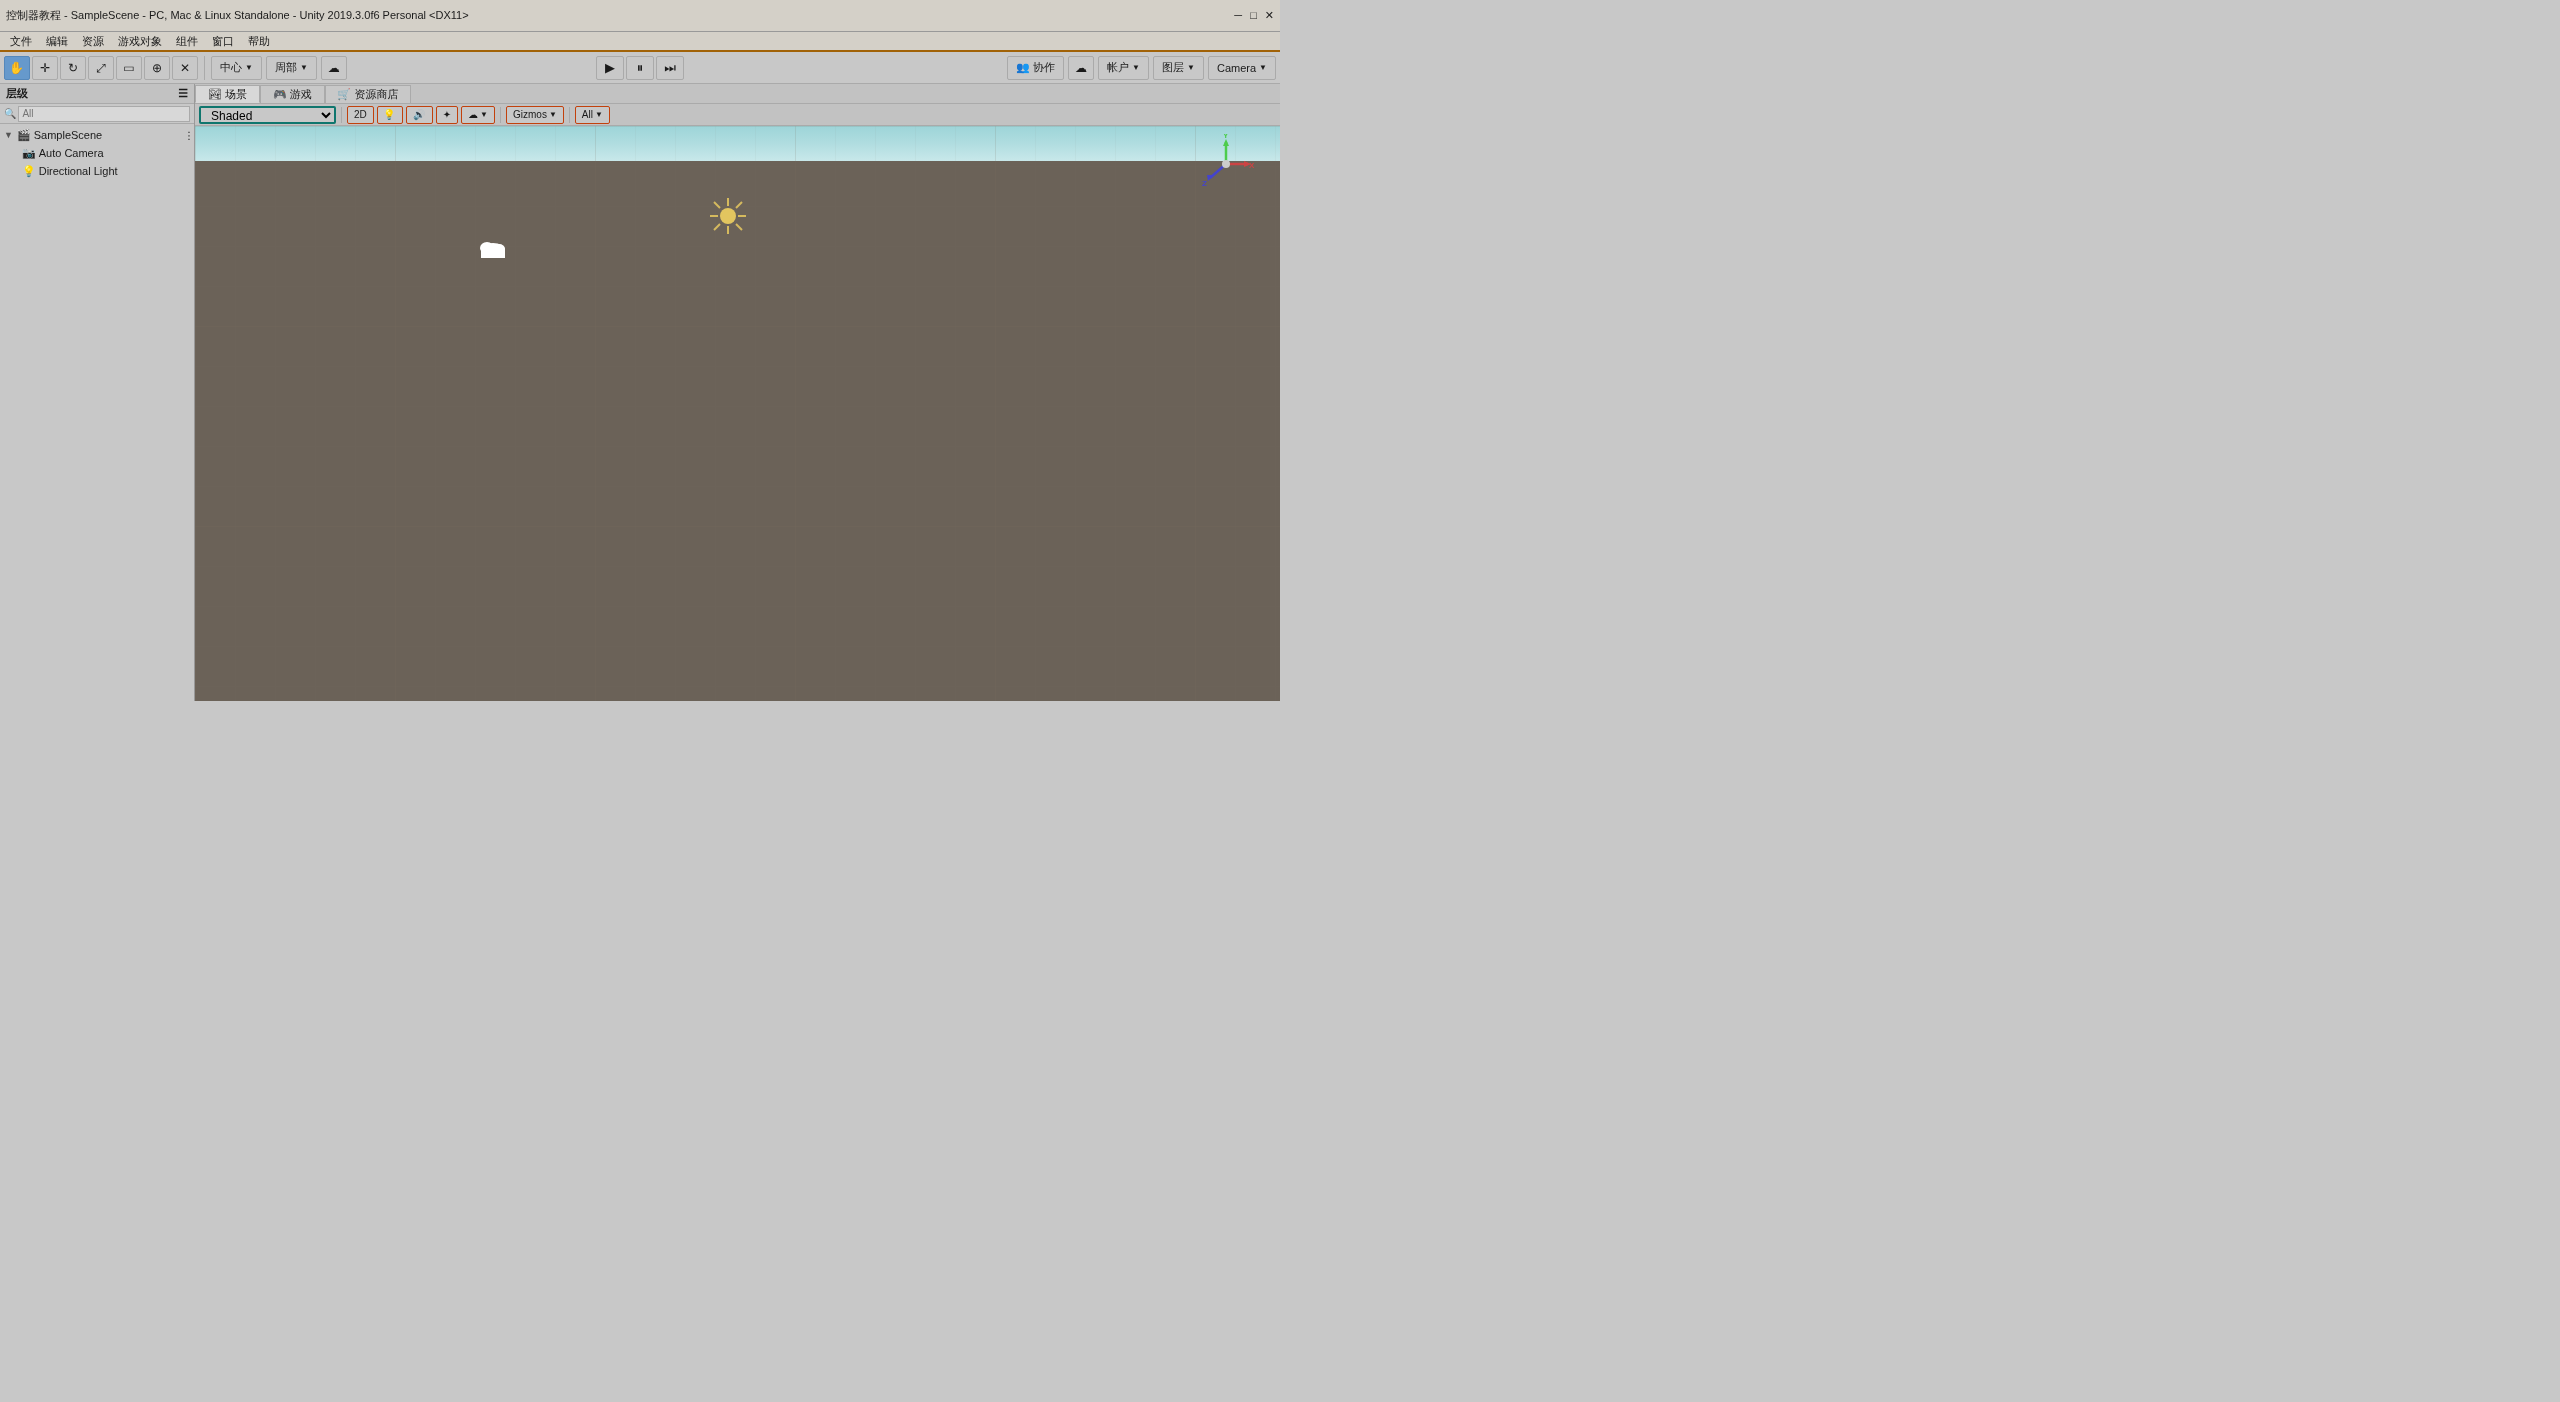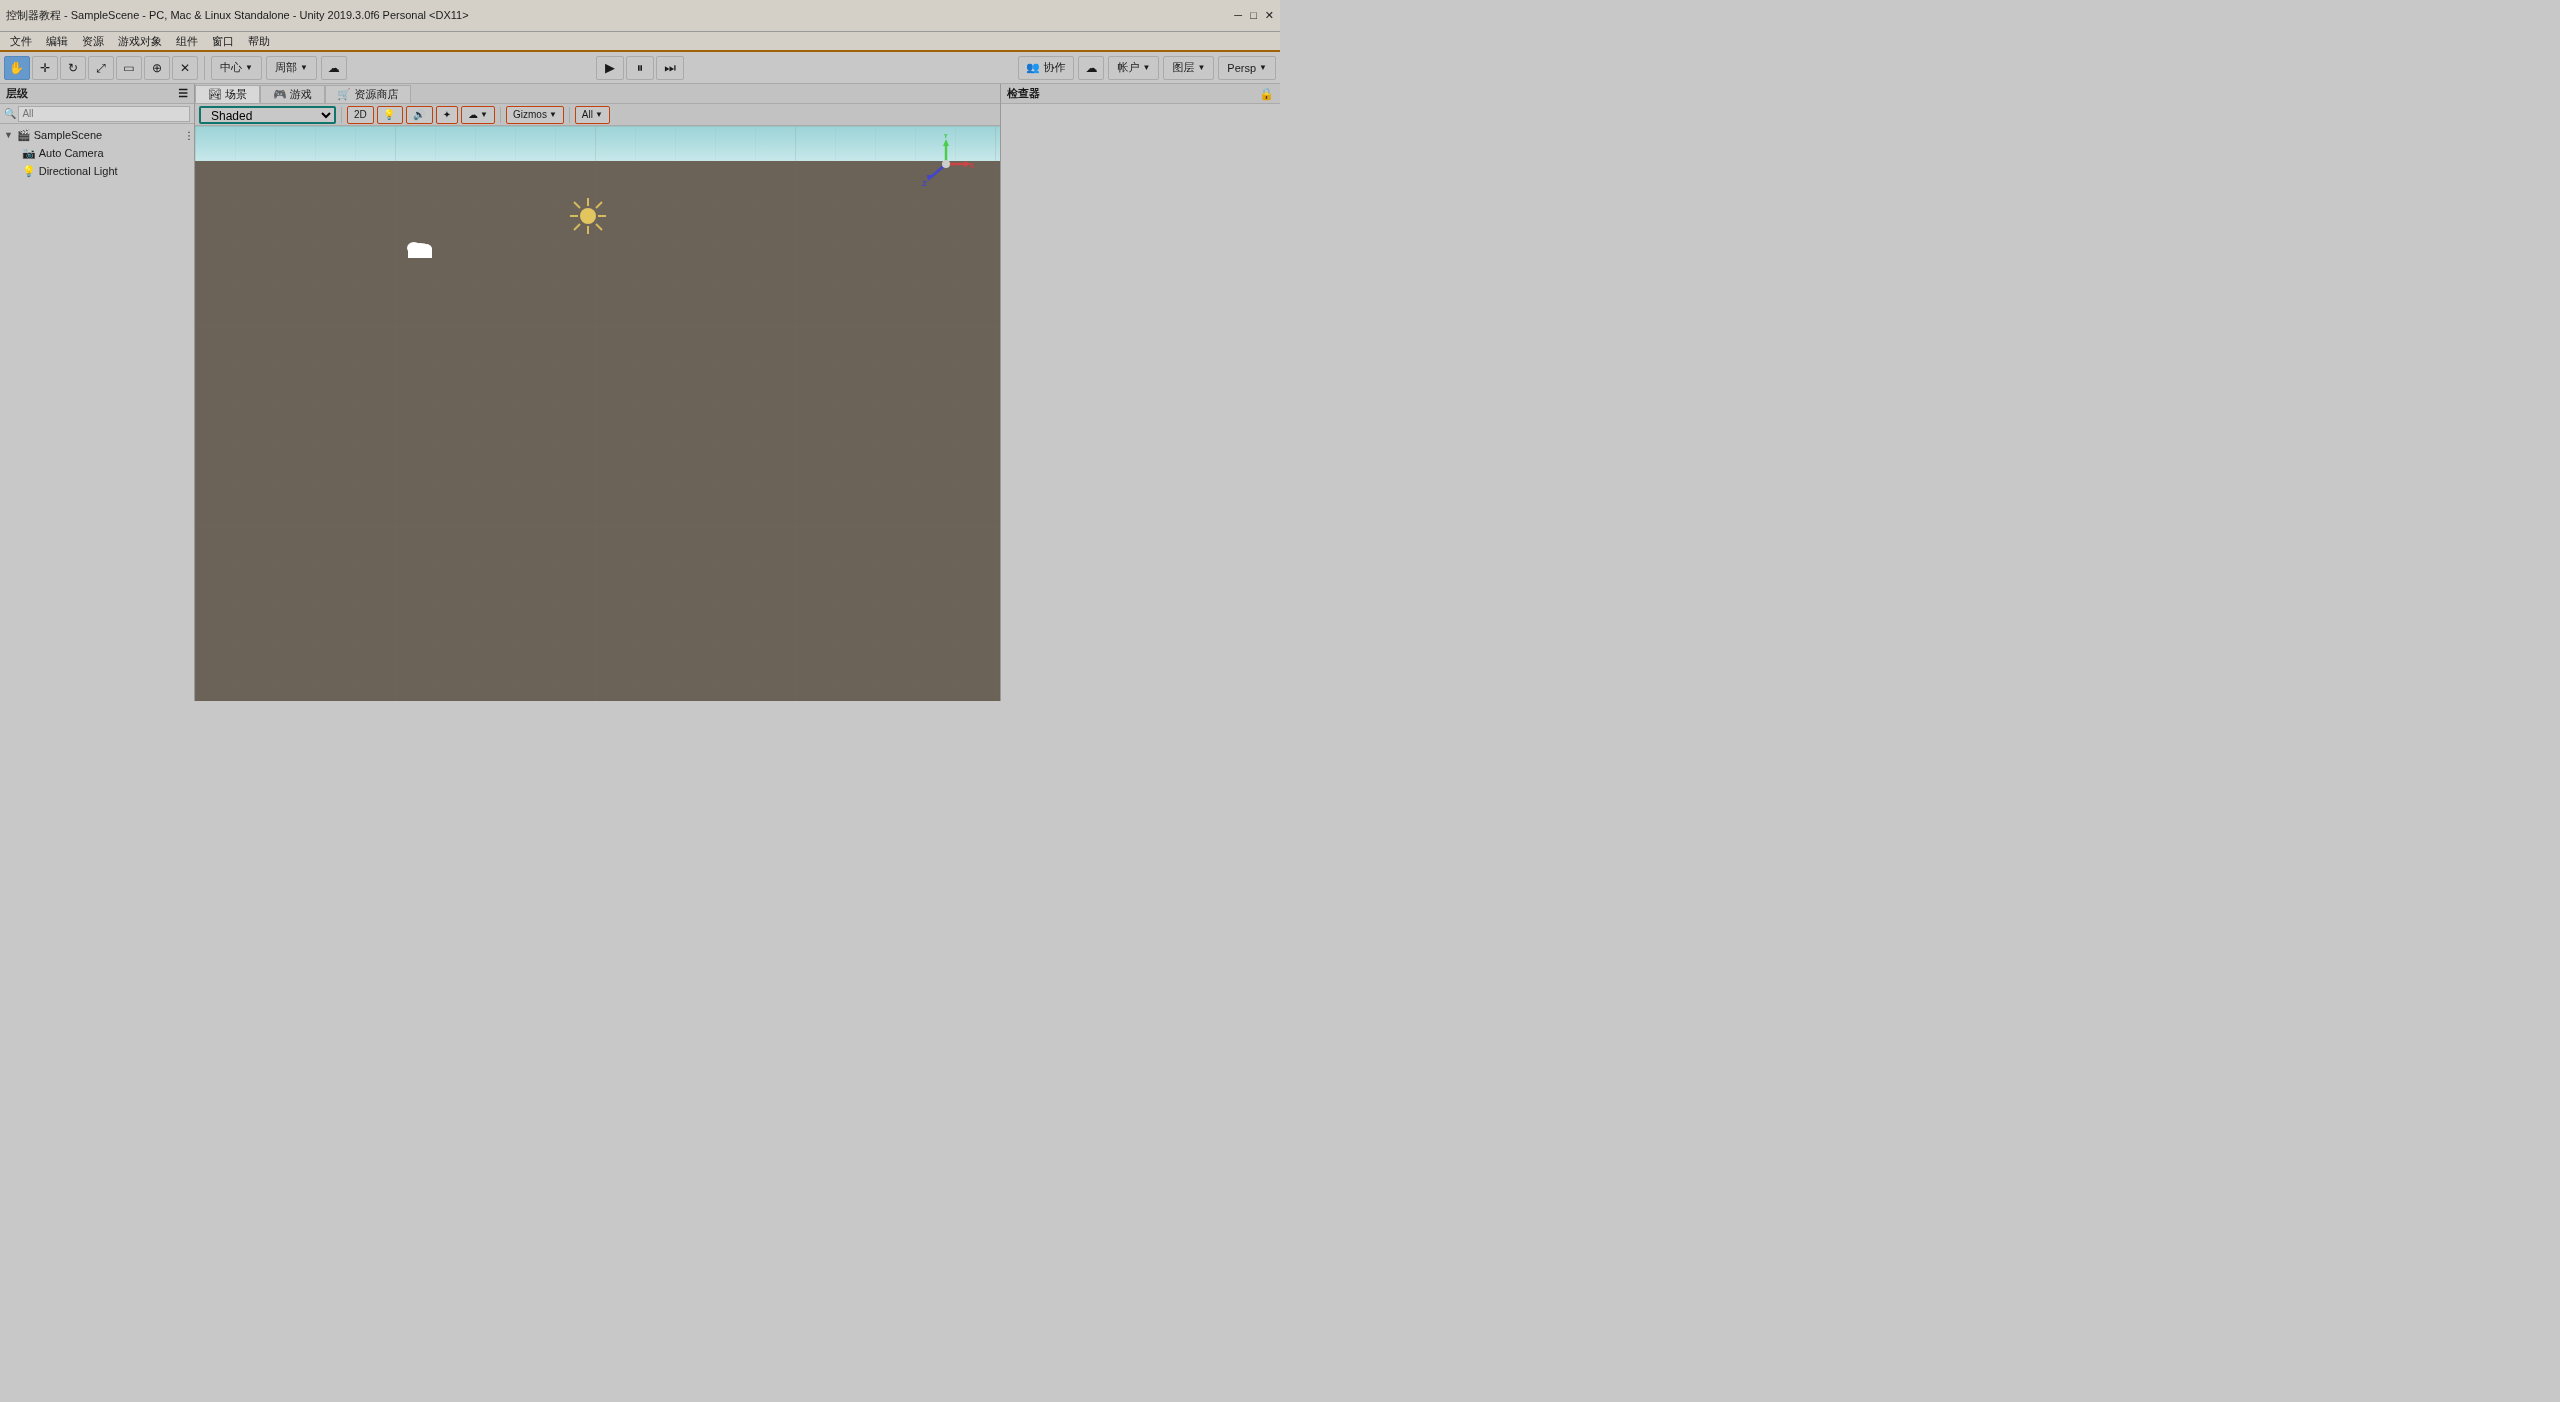--- a/index.html
+++ b/index.html
@@ -480,21 +480,21 @@
     <div class="toolbar-btn">☁</div>
     <div class="toolbar-btn-label">
       <span>帐户</span>
       <span style="font-size:8px;">▼</span>
     </div>
     <div class="toolbar-btn-label">
       <span>图层</span>
       <span style="font-size:8px;">▼</span>
     </div>
     <div class="toolbar-btn-label">
-      <span>Persp</span>
+      <span>Camera</span>
       <span style="font-size:8px;">▼</span>
     </div>
   </div>
 </div>
 
 <div id="main-layout" style="height: calc(100vh - 22px - 20px - 32px - 110px - 1px); display:flex;">
 
   <div id="hierarchy-panel">
     <div id="hierarchy-header">
       <span>层级</span>
@@ -634,26 +634,20 @@
           <text x="27" y="4" font-size="8" fill="#4dcc4d" font-weight="bold">Y</text>
           <text x="6" y="52" font-size="8" fill="#4444cc" font-weight="bold">Z</text>
         </svg>
       </div>
 
       <div id="persp-label">&lt;Persp</div>
 
     </div>
   </div>
 
-  <div id="inspector-panel">
-    <div id="inspector-header">
-      <span>检查器</span>
-      <span class="lock-icon">🔒</span>
-    </div>
-  </div>
 </div>
 
 <div id="bottom-area">
 
   <div id="bottom-tabs">
     <div class="bottom-tab">
       <span>📁</span>
       <span>项目</span>
     </div>
     <div class="bottom-tab active">

